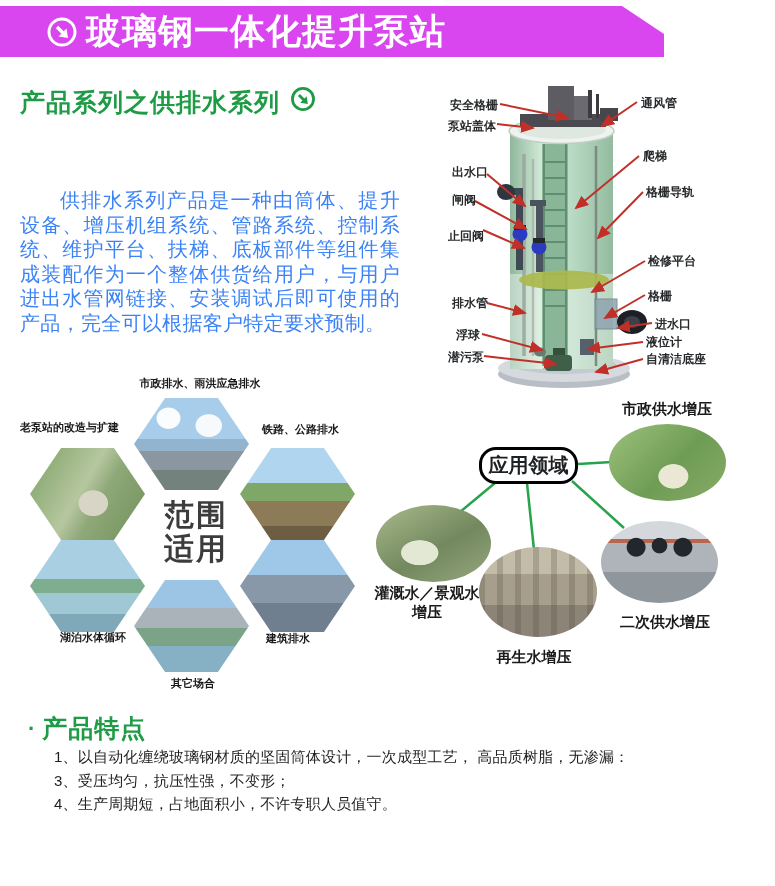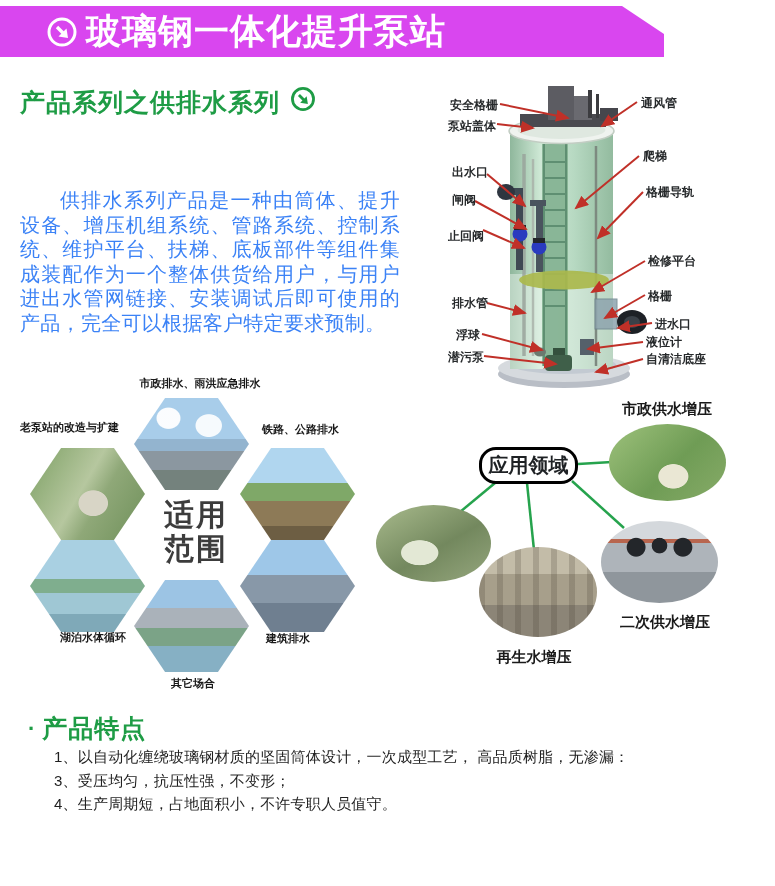--- a/index.html
+++ b/index.html
@@ -222,22 +222,22 @@
   <div class="dlabel" style="left:646px;top:351px">自清洁底座</div>
 
   <div class="hex hex-top"></div>
   <div class="hex hex-left"></div>
   <div class="hex hex-right"></div>
   <div class="hex hex-bl"></div>
   <div class="hex hex-br"></div>
   <div class="hex hex-bc"></div>
 
   <div class="scope-title">
+    <div>范围</div>
     <div>适用</div>
-    <div>范围</div>
   </div>
 
   <div class="slabel" style="left:100px;top:376px;width:200px;text-align:center">市政排水、雨洪应急排水</div>
   <div class="slabel" style="left:20px;top:420px">老泵站的改造与扩建</div>
   <div class="slabel" style="left:262px;top:422px">铁路、公路排水</div>
   <div class="slabel" style="left:60px;top:630px">湖泊水体循环</div>
   <div class="slabel" style="left:266px;top:631px">建筑排水</div>
   <div class="slabel" style="left:171px;top:676px">其它场合</div>
 
   <svg class="app-lines" width="405" height="260" viewBox="0 0 405 260">
@@ -250,20 +250,24 @@
   </svg>
 
   <div class="oval oval-municipal"></div>
   <div class="oval oval-irrigation"></div>
   <div class="oval oval-recycled"></div>
   <div class="oval oval-secondary"></div>
 
   <div class="hub">应用领域</div>
 
   <div class="alabel" style="left:597px;top:400px;width:140px">市政供水增压</div>
+  <div class="alabel" style="left:367px;top:584px;width:120px">
+    <div>灌溉水／景观水</div>
+    <div>增压</div>
+  </div>
   <div class="alabel" style="left:474px;top:648px;width:120px">再生水增压</div>
   <div class="alabel" style="left:605px;top:613px;width:120px">二次供水增压</div>
 
   <div class="feat-head">
     <span class="feat-bullet">·</span>
     <span>产品特点</span>
   </div>
   <div class="feat-list">
     <p>1、以自动化缠绕玻璃钢材质的坚固筒体设计，一次成型工艺， 高品质树脂，无渗漏：</p>
     <p>3、受压均匀，抗压性强，不变形；</p>

